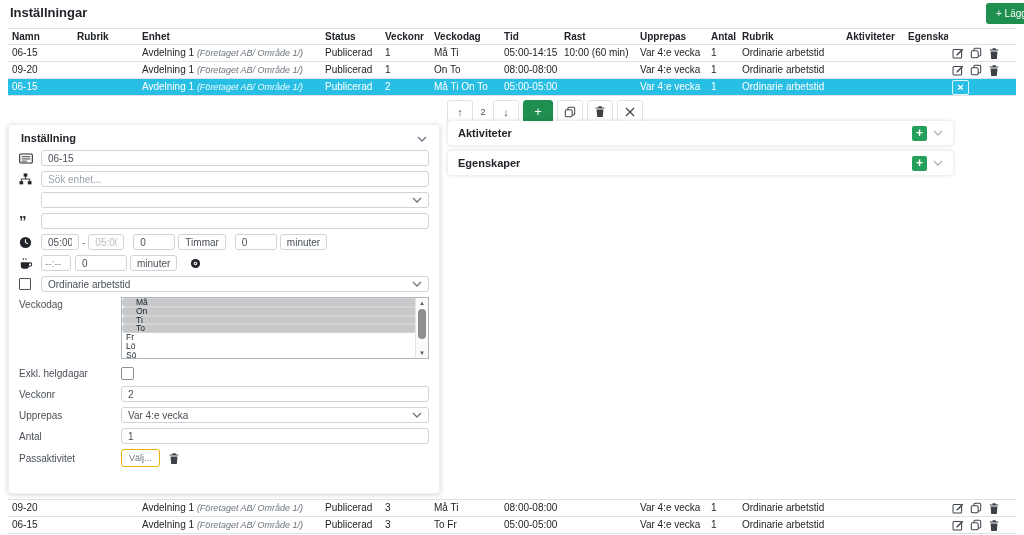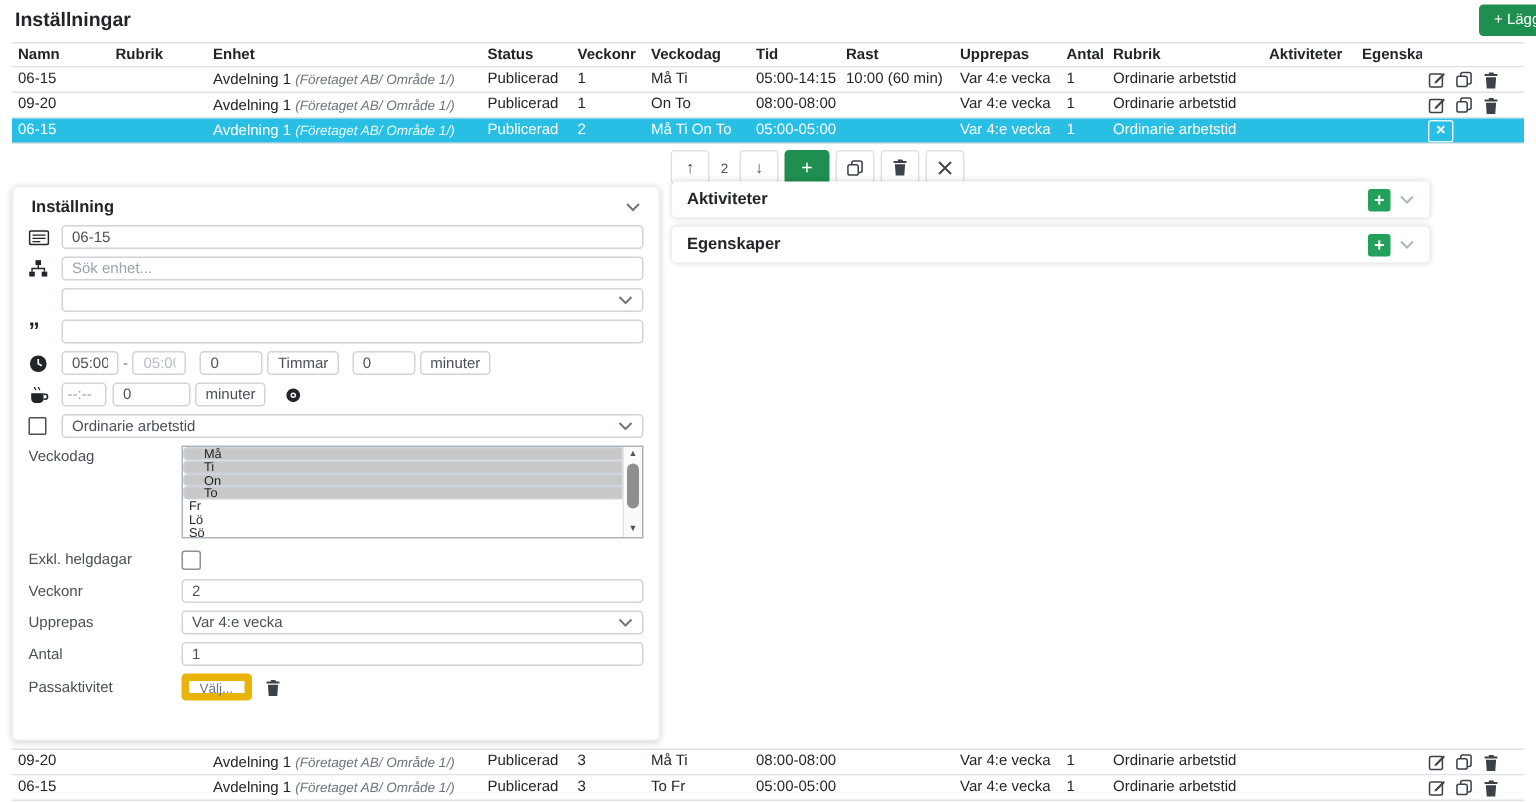--- a/index.html
+++ b/index.html
@@ -64,21 +64,21 @@
     margin-right:13px; cursor:pointer; }
   .lb-opt.sel { background:#c8c8c8;padding-left:13px; }
   .sbar { position:absolute; right:0; top:0; bottom:0; width:13px; background:#fafafa;
     border-left:1px solid #e4e4e4; }
   .sbar .arr { height:10px; font-size:6px; color:#555; text-align:center; line-height:10px; cursor:pointer; }
   .sbar .arr.dn { position:absolute; bottom:0; left:0; right:0; }
   .sbar .thumb { position:absolute; top:11px; left:2px; width:8px; height:30px; background:#8f8f8f;
     border-radius:4px; cursor:pointer; }
 
   .checkbox { width:13px; height:13px; border:1px solid #8a9197; border-radius:2px; background:#fff; cursor:pointer; }
-  .choose-btn { height:18px; border:5px solid #eab308; border-radius:3px; background:#fff; padding:0 7px;
+  .choose-btn { height:18px; border:1px solid #eab308; border-radius:3px; background:#fff; padding:0 7px;
     font-size:9px; color:#6c757d; cursor:pointer; font-family:"Liberation Sans",sans-serif; }
 
   
   .card { position:absolute; left:440px; width:505px; height:24px; background:#fff; border-radius:3px;
     box-shadow:0 0 4px rgba(0,0,0,.16); display:flex; align-items:center; justify-content:space-between;
     padding:0 10px; }
   .card.c-act { top:25px; } .card.c-prop { top:55px; }
   .card-title { font-size:11px; font-weight:bold; }
   .card-right { display:flex; align-items:center; gap:6px; }
   .plus-sq { width:15px; height:15px; border-radius:2px; background:#23a05a; color:#fff; font-size:12px;
@@ -339,22 +339,22 @@
               </svg>
             </span>
           </span>
       </div>
 
 
       <div class="wk-row">
         <span class="f-label" style="padding-top:2px">Veckodag</span>
         <div class="listbox">
           <div class="lb-opt sel">Må</div>
+          <div class="lb-opt sel">On</div>
           <div class="lb-opt sel">Ti</div>
-          <div class="lb-opt sel">On</div>
           <div class="lb-opt sel">To</div>
           <div class="lb-opt">Fr</div>
           <div class="lb-opt">Lö</div>
           <div class="lb-opt">Sö</div>
           <div class="sbar">
             <div class="arr">▲</div>
             <div class="thumb"></div>
             <div class="arr dn">▼</div>
           </div>
         </div>

